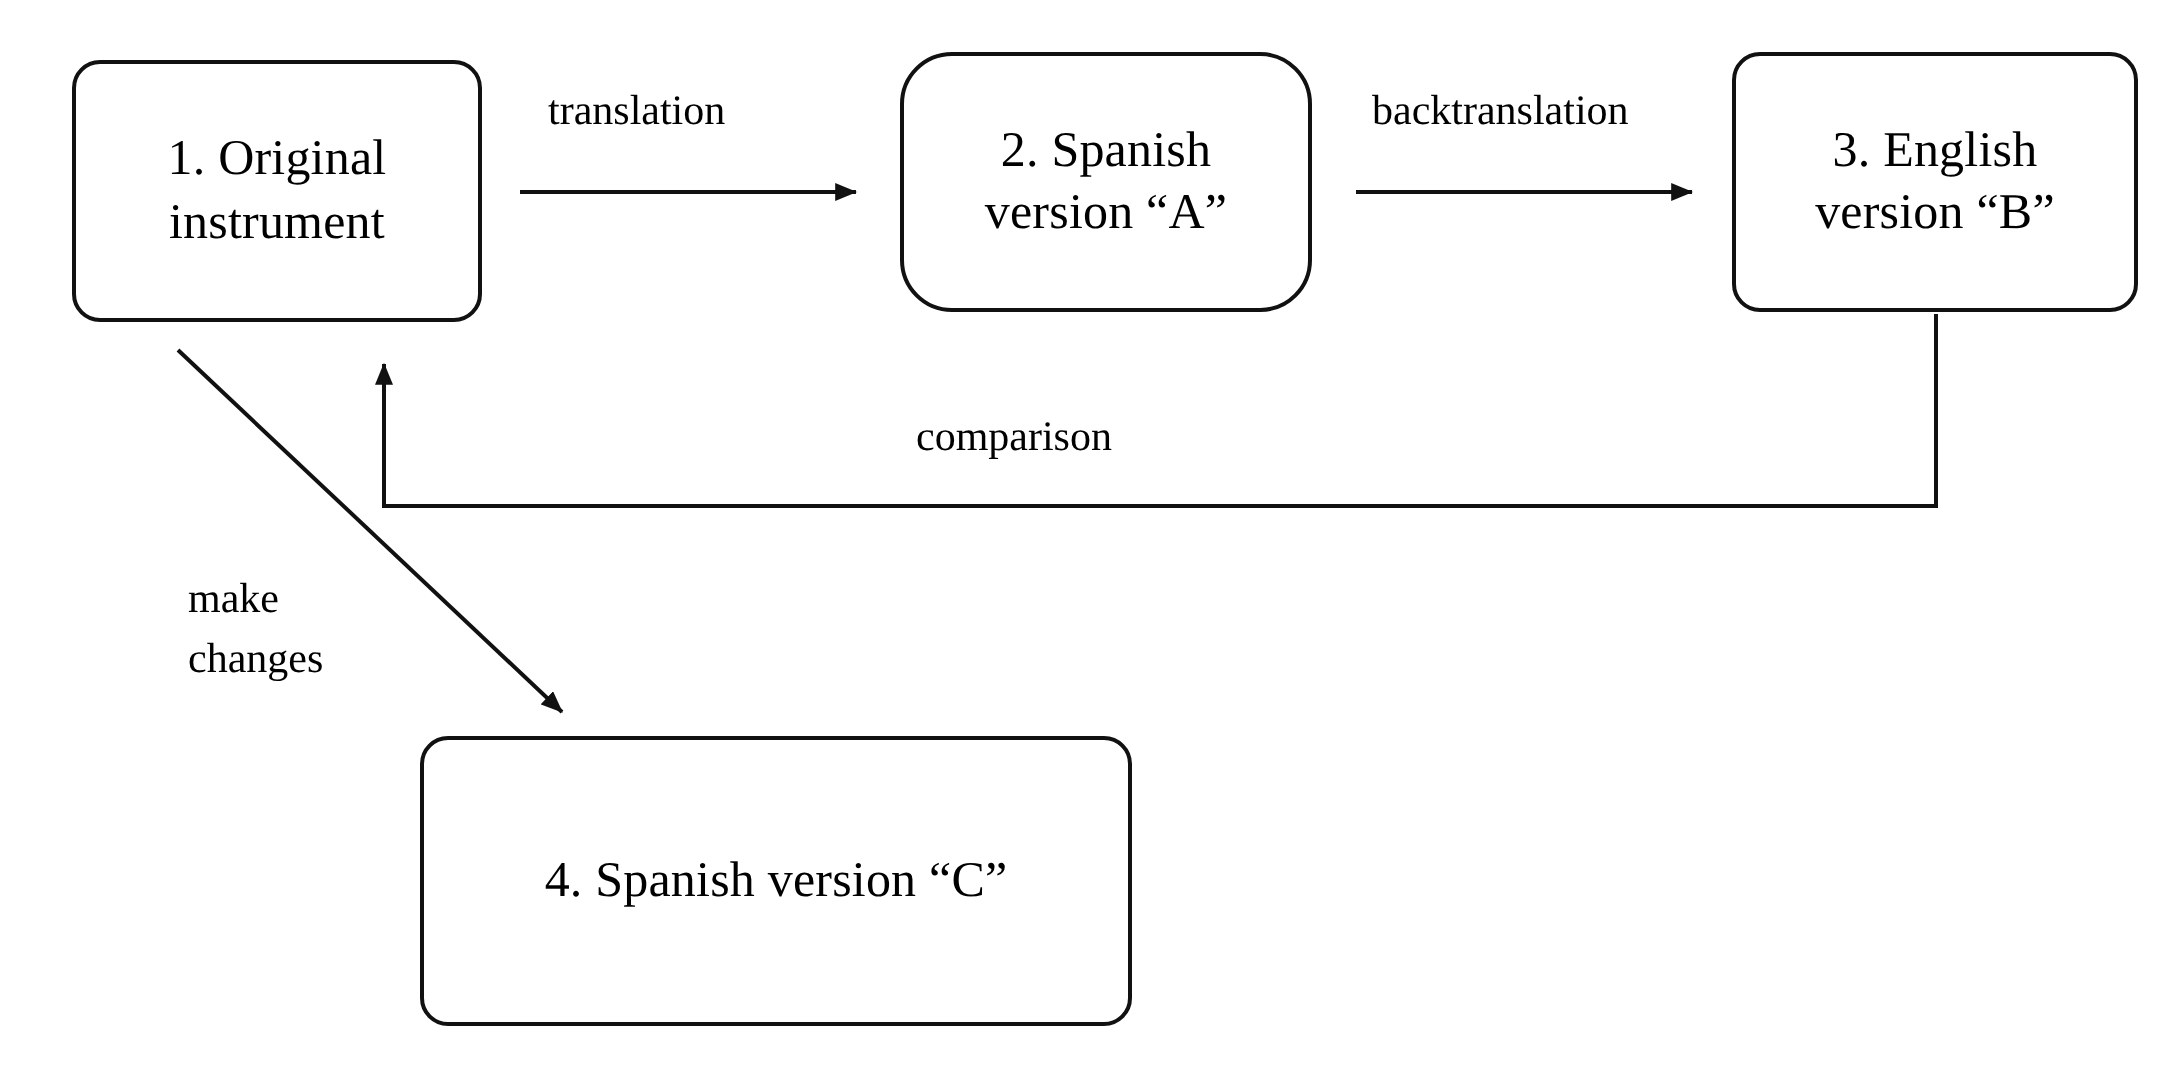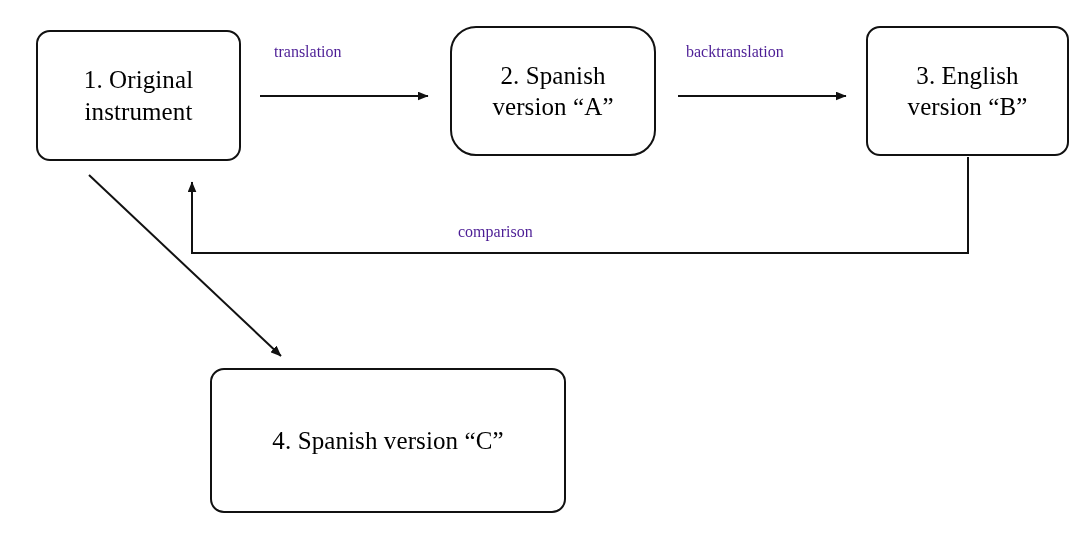--- a/index.html
+++ b/index.html
@@ -34,33 +34,33 @@
     align-items: center;
     justify-content: center;
     text-align: center;
     line-height: 1.25;
     font-size: 25px;
     letter-spacing: 0.1px;
   }
   .node .node-text { display: block; white-space: pre-line; }
   .edge-label {
     position: absolute;
-    font-size: 16px;
+    font-size: 21px;
     line-height: 1.45;
     white-space: pre-line;
-    color: #4c1d95;
+    color: #000000;
   }
   #node-1 { left: 36px;  top: 30px;  width: 205px; height: 131px; }
   #node-2 { left: 450px; top: 26px;  width: 206px; height: 130px; border-radius: 26px; }
   #node-3 { left: 866px; top: 26px;  width: 203px; height: 130px; }
   #node-4 { left: 210px; top: 368px; width: 356px; height: 145px; font-size: 25px; }
 
   #label-translation    { left: 274px; top: 40px; }
   #label-backtranslation{ left: 686px; top: 40px; font-family: Liberation Serif, serif; }
-  #label-comparison     { left: 458px; top: 220px; text-align: right; }
+  #label-comparison     { left: 458px; top: 203px; text-align: right; }
   #label-make-changes   { left: 94px;  top: 284px; text-align: left; }
 </style>
 </head>
 <body>
 
 <div id="canvas">
 
   <svg class="layer" viewBox="0 0 1089 542">
     <defs>
       <marker id="arrowhead" markerWidth="11" markerHeight="9" refX="10.4" refY="4.5" orient="auto" markerUnits="userSpaceOnUse">
@@ -92,14 +92,16 @@
 version “B”</span>
   </div>
 
   <div class="node" id="node-4">
     <span class="node-text">4. Spanish version “C”</span>
   </div>
 
   <div class="edge-label" id="label-translation">translation</div>
   <div class="edge-label" id="label-backtranslation">backtranslation</div>
   <div class="edge-label" id="label-comparison">comparison</div>
+  <div class="edge-label" id="label-make-changes">make
+changes</div>
 
 </div>
 
 </body></html>

